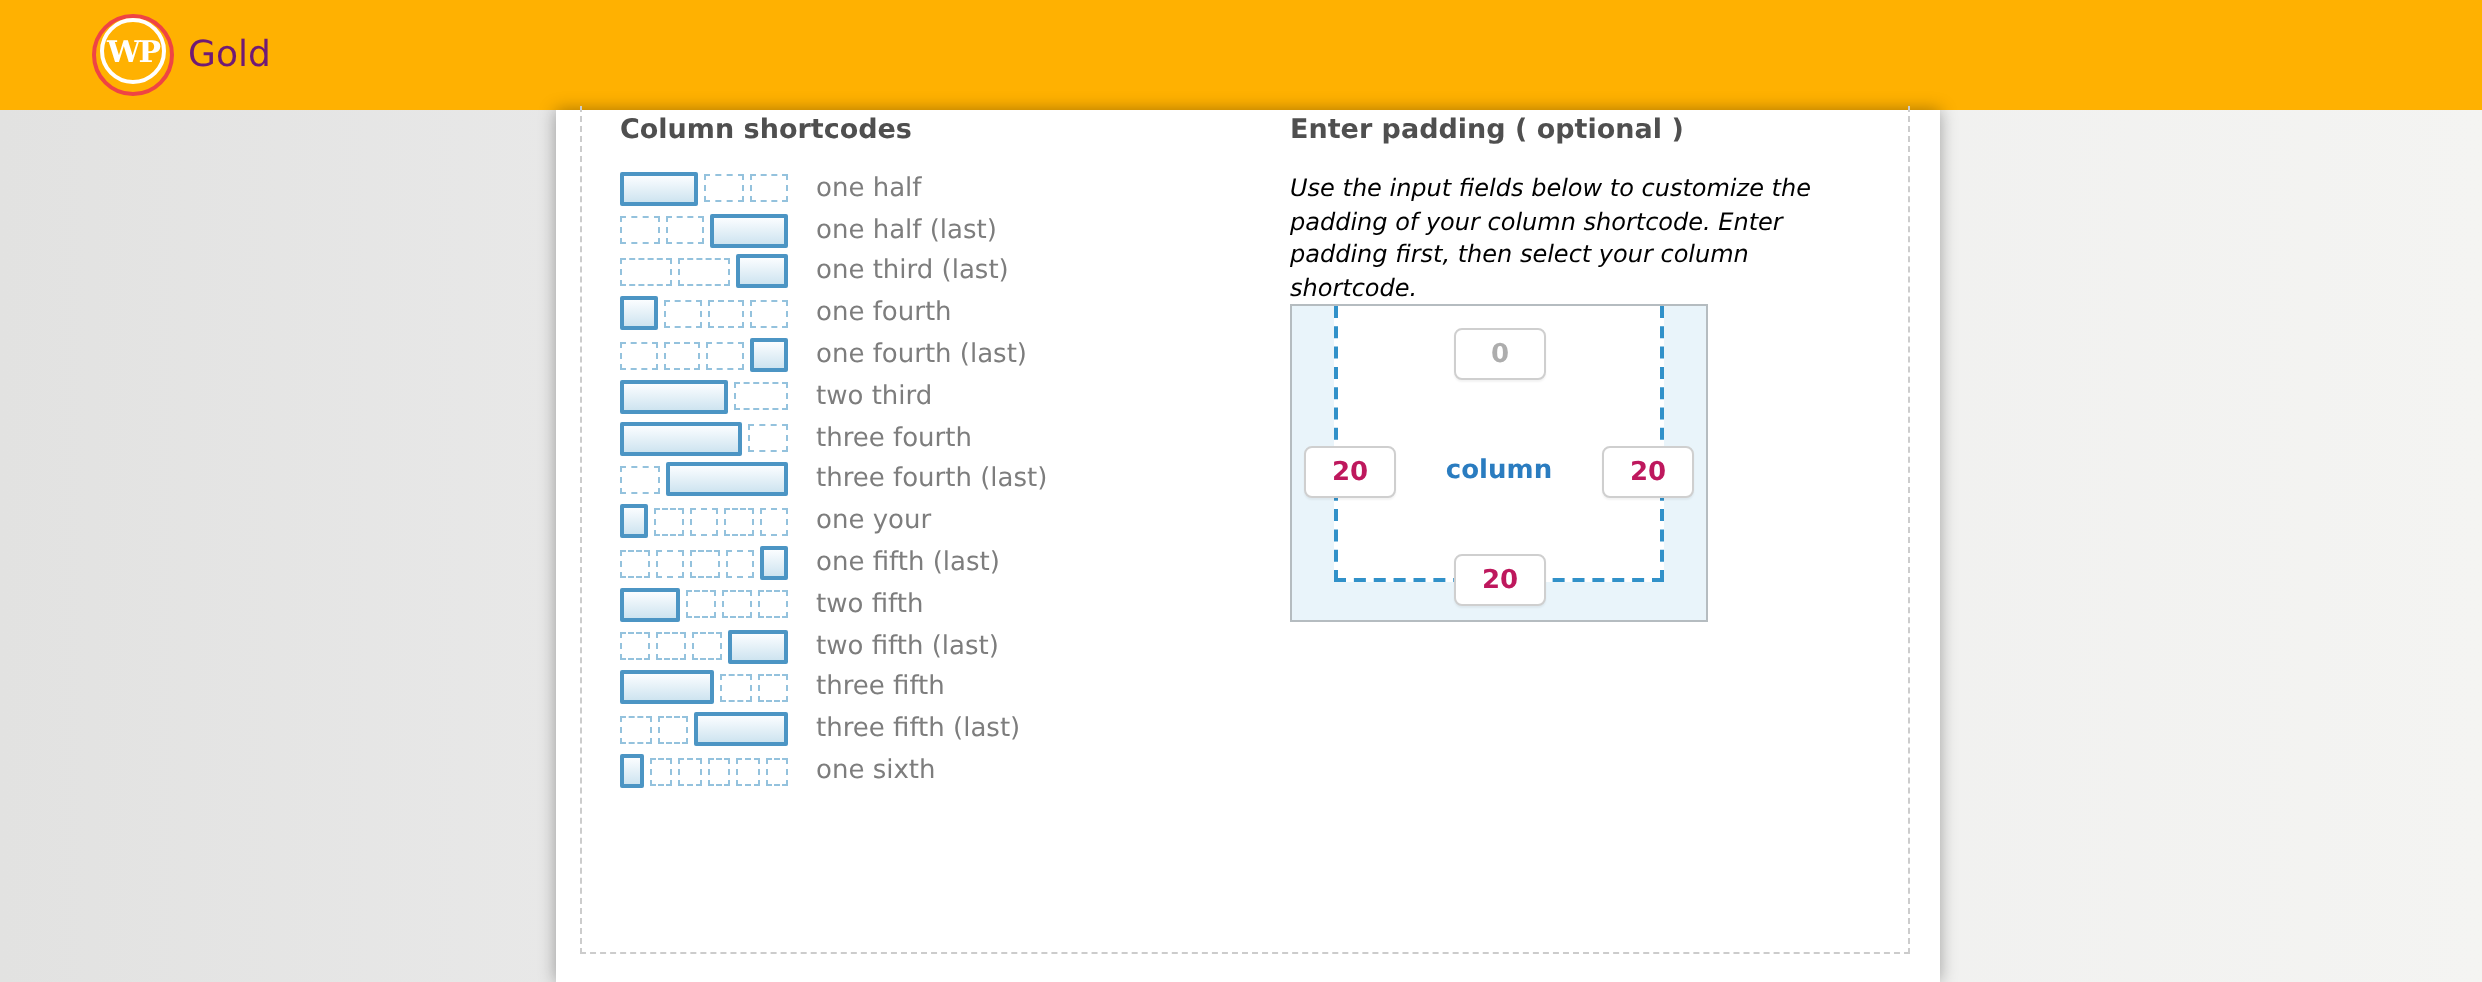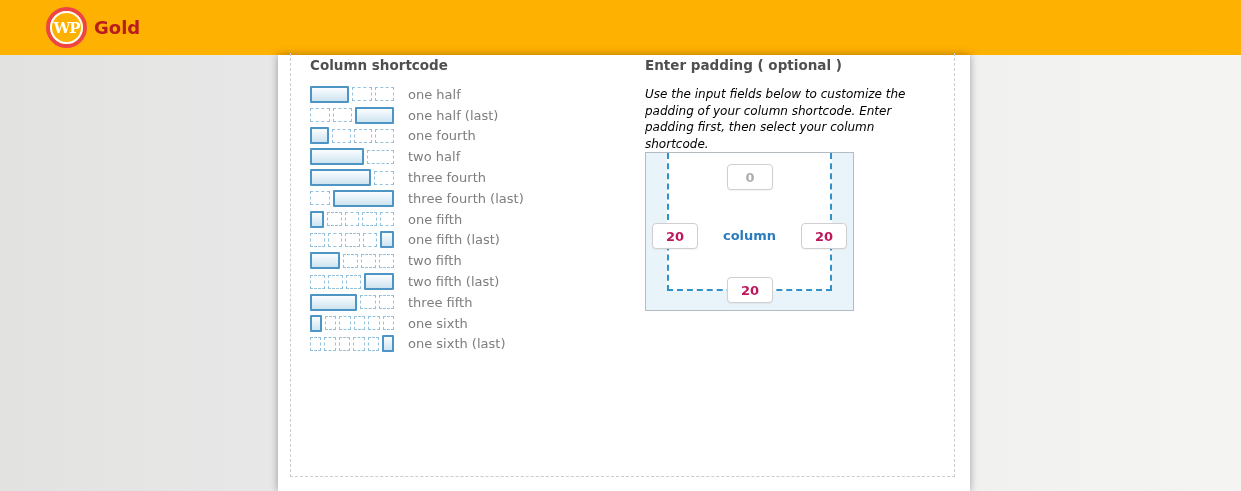--- a/index.html
+++ b/index.html
@@ -10,32 +10,32 @@
     background:linear-gradient(90deg,#e2e2e1 0%, #eaeaea 30%, #f4f4f2 100%);
   }
 
   
   .header {
     position:absolute; top:0; left:0; width:100%; height:55px;
     background:#FFB101;
   }
   .logo {
     position:absolute; left:46px; top:7px; width:41px; height:41px;
-    border:4px solid #ef4444; border-radius:50%;
-    display:flex; align-items:flex-end; justify-content:center;
+    border:2px solid #ef4444; border-radius:50%;
+    display:flex; align-items:flex-start; justify-content:center;
   }
   .logo-inner {
     width:33px; height:33px; border:2px solid #fff; border-radius:50%;
     display:flex; align-items:center; justify-content:center;
     color:#fff; font-family:"DejaVu Serif", serif; font-weight:bold; font-size:15px;
     letter-spacing:-1px;
   }
   .brand {
-    position:absolute; left:94px; top:17px; color:#b91c1c;
-    font-size:18px; font-weight:bold;text-align:right;
+    position:absolute; left:94px; top:17px; color:#701a75;
+    font-size:18px; font-weight:normal;text-align:right;
   }
 
   
   .card {
     position:absolute; left:278px; top:55px; width:692px; height:436px;
     background:#fff; box-shadow:0 0 8px rgba(0,0,0,0.35);
   }
   .content-dashed {
     position:absolute; left:12px; top:-2px; width:665px; height:424px;
     border:1px dashed #cccccc; border-top:none;
@@ -106,59 +106,76 @@
     <div class="logo">
       <div class="logo-inner">WP</div>
     </div>
     <div class="brand">Gold</div>
   </div>
 
   <div class="card">
     <div class="content-dashed"></div>
 
     <div class="shortcodes-panel">
-      <div class="panel-title">Column shortcode</div>
+      <div class="panel-title">Column shortcodes</div>
       <div class="shortcode-rows" id="shortcode-rows">
   <div class="shortcode-row">
     <div class="diagram">
               <div class="col-solid" style="width: 39px; flex: 0 0 auto;"></div>
               <div class="col-dash" style="width: 19.5px; flex: 0 0 auto; margin-left: 3px;"></div>
               <div class="col-dash" style="width: 19.5px; flex: 0 0 auto; margin-left: 3px;"></div>
             </div>
     <div class="row-label">one half</div>
   </div>
 
   <div class="shortcode-row">
     <div class="diagram">
               <div class="col-dash" style="width: 19.5px; flex: 0 0 auto; margin-left: 0px;"></div>
               <div class="col-dash" style="width: 19.5px; flex: 0 0 auto; margin-left: 3px;"></div>
               <div class="col-solid" style="width: 39px; flex: 0 0 auto; margin-left: 3px;"></div>
             </div>
     <div class="row-label">one half (last)</div>
   </div>
 
 
+  <div class="shortcode-row">
+    <div class="diagram">
+              <div class="col-dash" style="width: 26px; flex: 0 0 auto; margin-left: 0px;"></div>
+              <div class="col-dash" style="width: 26px; flex: 0 0 auto; margin-left: 3px;"></div>
+              <div class="col-solid" style="width: 26px; flex: 0 0 auto; margin-left: 3px;"></div>
+            </div>
+    <div class="row-label">one third (last)</div>
+  </div>
 
   <div class="shortcode-row">
     <div class="diagram">
               <div class="col-solid" style="width: 19px; flex: 0 0 auto;"></div>
               <div class="col-dash" style="width: 18.6667px; flex: 0 0 auto; margin-left: 3px;"></div>
               <div class="col-dash" style="width: 18.6667px; flex: 0 0 auto; margin-left: 3px;"></div>
               <div class="col-dash" style="width: 18.6667px; flex: 0 0 auto; margin-left: 3px;"></div>
             </div>
     <div class="row-label">one fourth</div>
   </div>
 
+  <div class="shortcode-row">
+    <div class="diagram">
+              <div class="col-dash" style="width: 18.6667px; flex: 0 0 auto; margin-left: 0px;"></div>
+              <div class="col-dash" style="width: 18.6667px; flex: 0 0 auto; margin-left: 3px;"></div>
+              <div class="col-dash" style="width: 18.6667px; flex: 0 0 auto; margin-left: 3px;"></div>
+              <div class="col-solid" style="width: 19px; flex: 0 0 auto; margin-left: 3px;"></div>
+            </div>
+    <div class="row-label">one fourth (last)</div>
+  </div>
 
   <div class="shortcode-row">
     <div class="diagram">
               <div class="col-solid" style="width: 54px; flex: 0 0 auto;"></div>
               <div class="col-dash" style="width: 27px; flex: 0 0 auto; margin-left: 3px;"></div>
             </div>
-    <div class="row-label">two half</div>
+    <div class="row-label">two third</div>
   </div>
 
 
   <div class="shortcode-row">
     <div class="diagram">
               <div class="col-solid" style="width: 61px; flex: 0 0 auto;"></div>
               <div class="col-dash" style="width: 20px; flex: 0 0 auto; margin-left: 3px;"></div>
             </div>
     <div class="row-label">three fourth</div>
   </div>
@@ -172,21 +189,21 @@
   </div>
 
   <div class="shortcode-row">
     <div class="diagram">
               <div class="col-solid" style="width: 14px; flex: 0 0 auto;"></div>
               <div class="col-dash" style="width: 14.5px; flex: 0 0 auto; margin-left: 3px;"></div>
               <div class="col-dash" style="width: 14.5px; flex: 0 0 auto; margin-left: 3px;"></div>
               <div class="col-dash" style="width: 14.5px; flex: 0 0 auto; margin-left: 3px;"></div>
               <div class="col-dash" style="width: 14.5px; flex: 0 0 auto; margin-left: 3px;"></div>
             </div>
-    <div class="row-label">one fifth</div>
+    <div class="row-label">one your</div>
   </div>
 
   <div class="shortcode-row">
     <div class="diagram">
               <div class="col-dash" style="width: 14.5px; flex: 0 0 auto; margin-left: 0px;"></div>
               <div class="col-dash" style="width: 14.5px; flex: 0 0 auto; margin-left: 3px;"></div>
               <div class="col-dash" style="width: 14.5px; flex: 0 0 auto; margin-left: 3px;"></div>
               <div class="col-dash" style="width: 14.5px; flex: 0 0 auto; margin-left: 3px;"></div>
               <div class="col-solid" style="width: 14px; flex: 0 0 auto; margin-left: 3px;"></div>
             </div>
@@ -215,44 +232,41 @@
 
   <div class="shortcode-row">
     <div class="diagram">
               <div class="col-solid" style="width: 47px; flex: 0 0 auto;"></div>
               <div class="col-dash" style="width: 15.5px; flex: 0 0 auto; margin-left: 3px;"></div>
               <div class="col-dash" style="width: 15.5px; flex: 0 0 auto; margin-left: 3px;"></div>
             </div>
     <div class="row-label">three fifth</div>
   </div>
 
+  <div class="shortcode-row">
+    <div class="diagram">
+              <div class="col-dash" style="width: 15.5px; flex: 0 0 auto; margin-left: 0px;"></div>
+              <div class="col-dash" style="width: 15.5px; flex: 0 0 auto; margin-left: 3px;"></div>
+              <div class="col-solid" style="width: 47px; flex: 0 0 auto; margin-left: 3px;"></div>
+            </div>
+    <div class="row-label">three fifth (last)</div>
+  </div>
 
   <div class="shortcode-row">
     <div class="diagram">
               <div class="col-solid" style="width: 12px; flex: 0 0 auto;"></div>
               <div class="col-dash" style="width: 11.4px; flex: 0 0 auto; margin-left: 3px;"></div>
               <div class="col-dash" style="width: 11.4px; flex: 0 0 auto; margin-left: 3px;"></div>
               <div class="col-dash" style="width: 11.4px; flex: 0 0 auto; margin-left: 3px;"></div>
               <div class="col-dash" style="width: 11.4px; flex: 0 0 auto; margin-left: 3px;"></div>
               <div class="col-dash" style="width: 11.4px; flex: 0 0 auto; margin-left: 3px;"></div>
             </div>
     <div class="row-label">one sixth</div>
   </div>
 
-  <div class="shortcode-row">
-    <div class="diagram">
-              <div class="col-dash" style="width: 11.4px; flex: 0 0 auto; margin-left: 0px;"></div>
-              <div class="col-dash" style="width: 11.4px; flex: 0 0 auto; margin-left: 3px;"></div>
-              <div class="col-dash" style="width: 11.4px; flex: 0 0 auto; margin-left: 3px;"></div>
-              <div class="col-dash" style="width: 11.4px; flex: 0 0 auto; margin-left: 3px;"></div>
-              <div class="col-dash" style="width: 11.4px; flex: 0 0 auto; margin-left: 3px;"></div>
-              <div class="col-solid" style="width: 12px; flex: 0 0 auto; margin-left: 3px;"></div>
-            </div>
-    <div class="row-label">one sixth (last)</div>
-  </div>
 </div>
     </div>
 
     <div class="padding-panel">
       <div class="panel-title">Enter padding ( optional )</div>
       <div class="padding-desc">Use the input fields below to customize the padding of your column shortcode. Enter padding first, then select your column shortcode.</div>
 
       <div class="padding-widget">
         <div class="padding-inner"></div>
 

